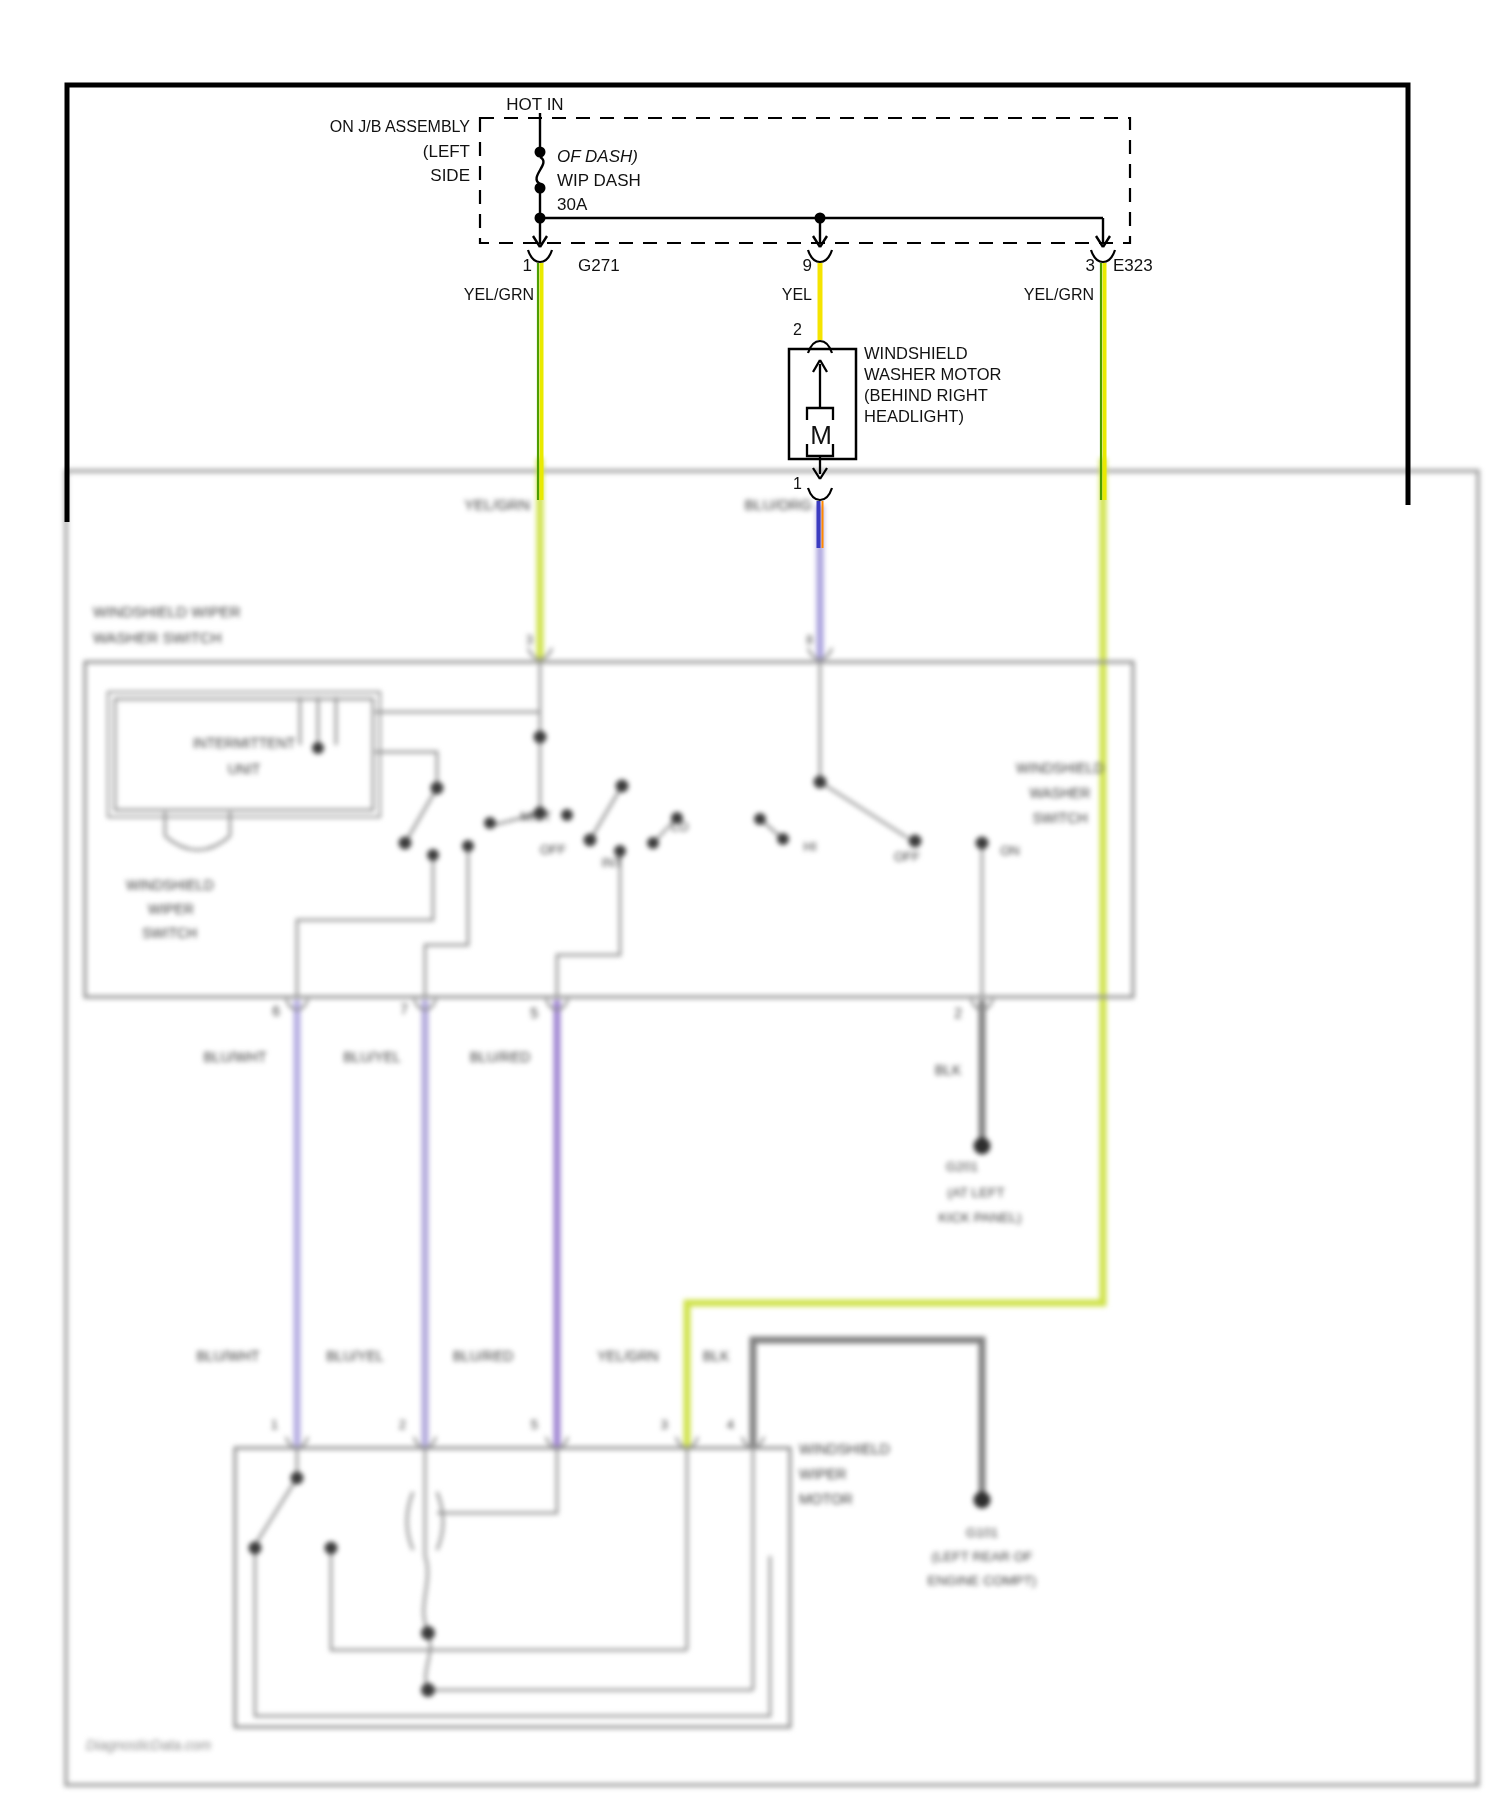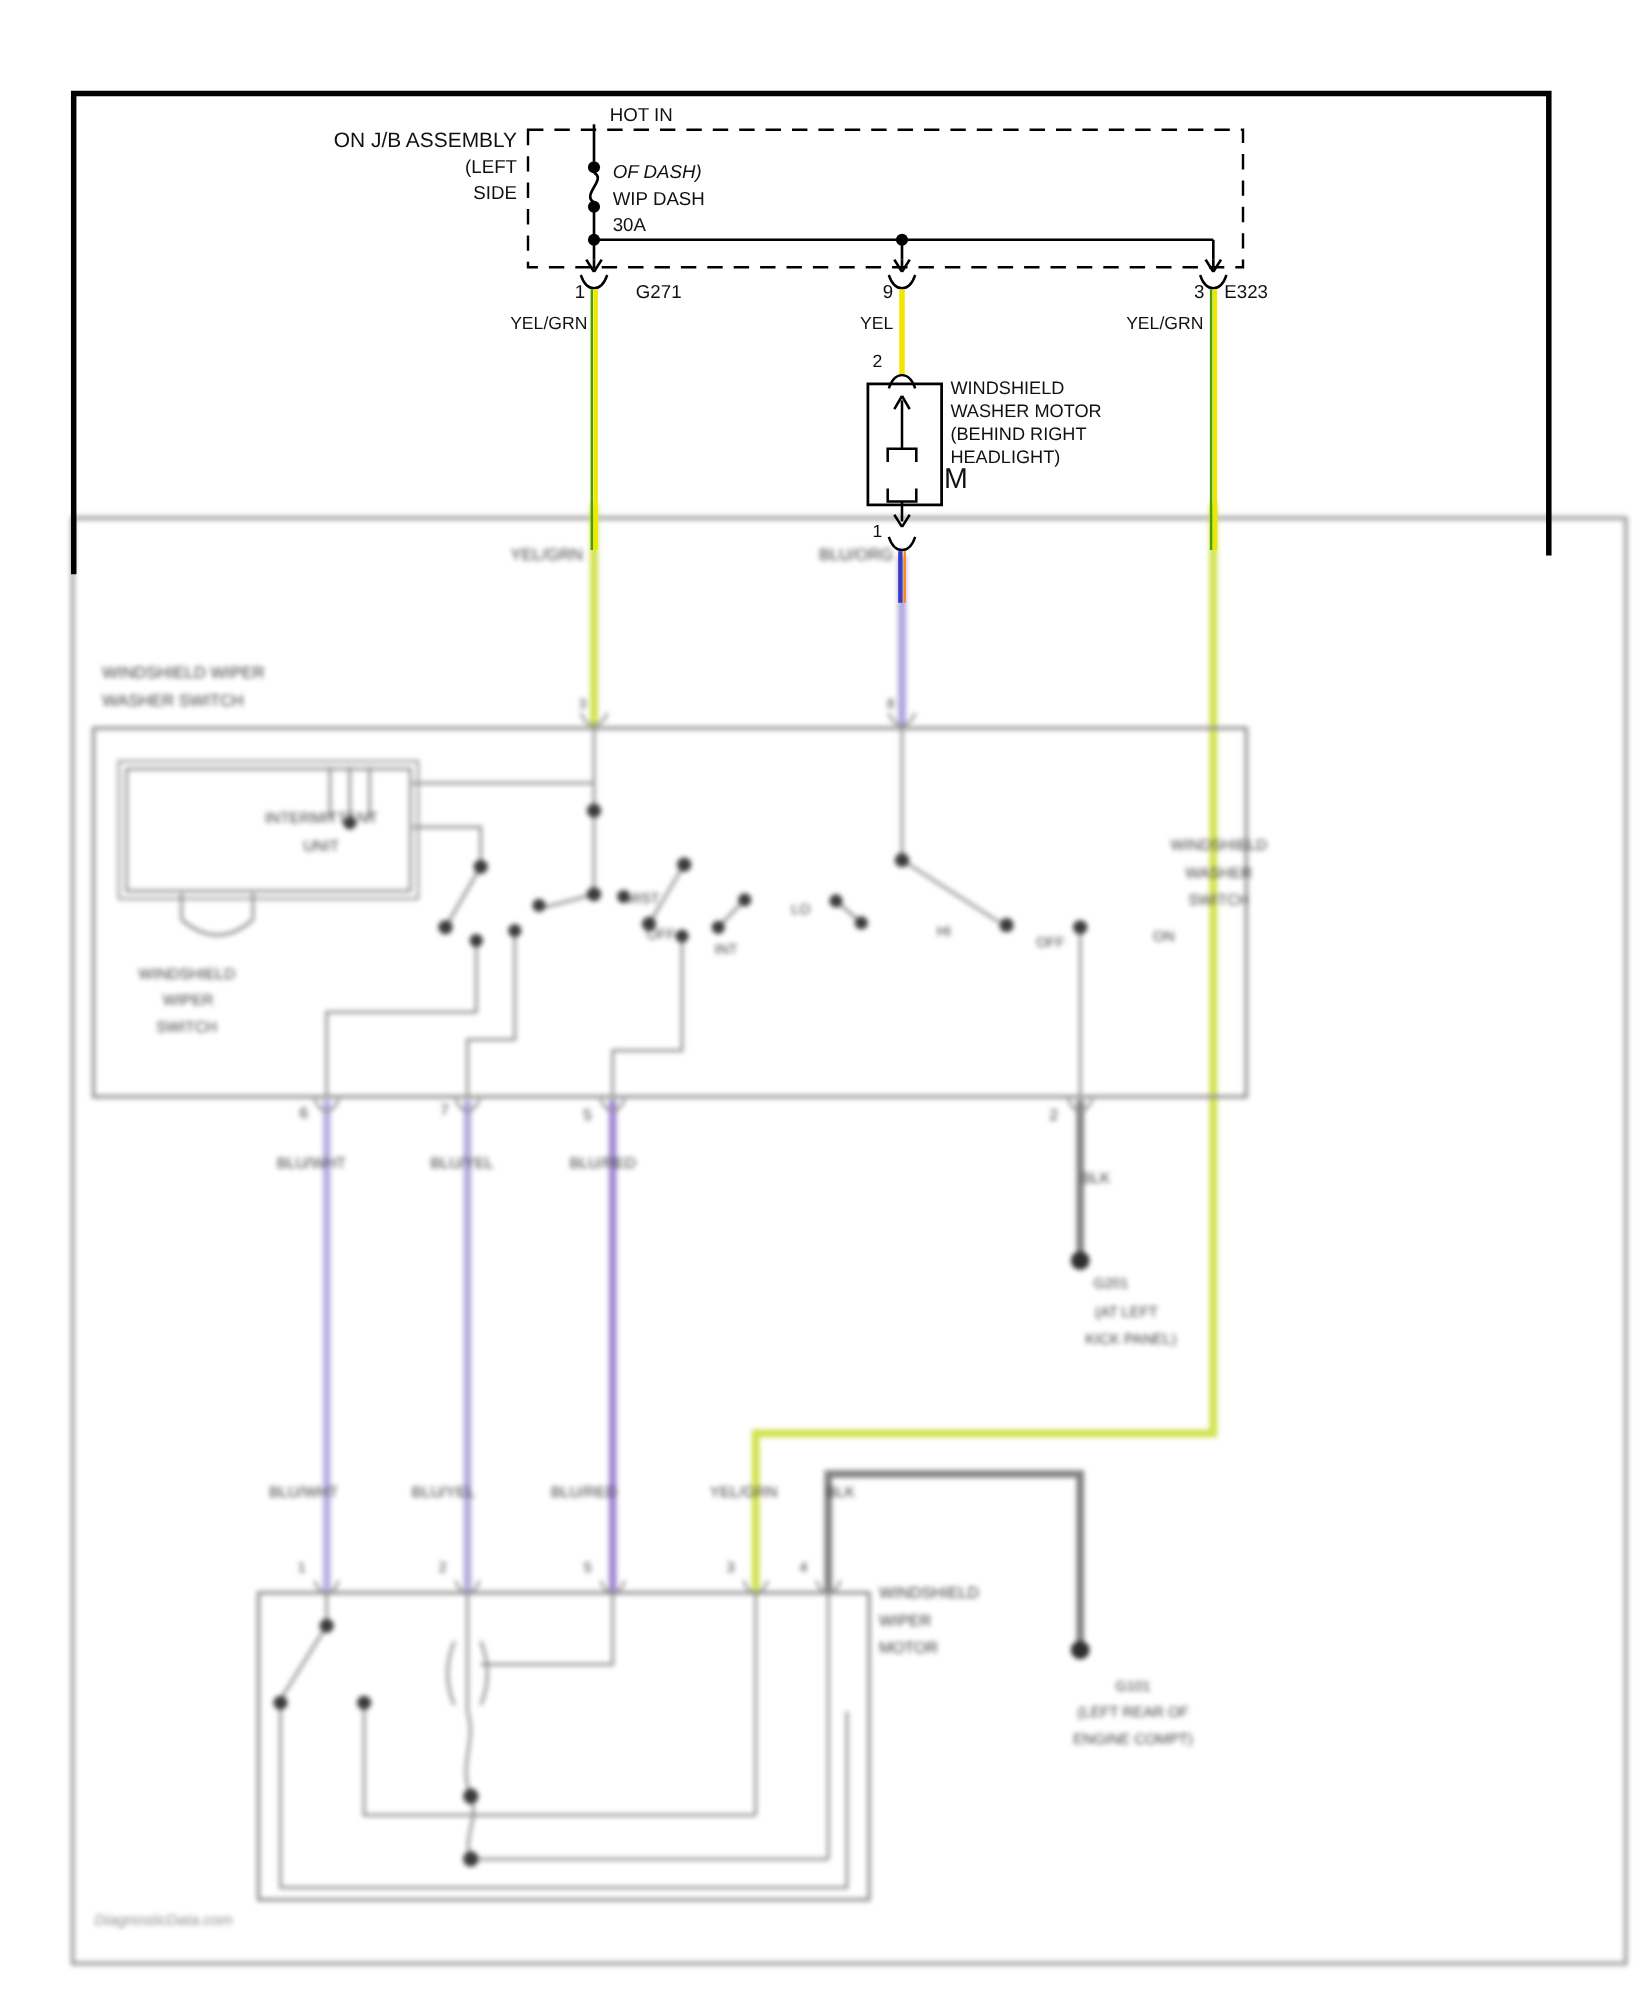--- a/index.html
+++ b/index.html
@@ -1,21 +1,21 @@
 <!DOCTYPE html>
 <html><head>
 <meta charset="utf-8">
 <style>
   html,body{margin:0;padding:0;background:#ffffff;}
   #stage{position:relative;width:1500px;height:1814px;background:#ffffff;overflow:hidden;
          font-family:"Liberation Sans",sans-serif;}
   .t{position:absolute;color:#111;white-space:nowrap;line-height:1.05;
      font-family:"Liberation Sans",sans-serif;}
   .tr{transform:translateX(-100%);}
-  .tc{transform:translateX(-50%);margin-left:48px;}
+  .tc{transform:translateX(-50%);}
   .bt{color:#3c3c3c;}
   .abs{position:absolute;left:0;top:0;}
   #blur-layer{position:absolute;left:0;top:0;width:1500px;height:1814px;
               filter:blur(2.4px);}
   #sharp-layer{position:absolute;left:0;top:0;width:1500px;height:1814px;}
   .wm{font-style:italic;color:#8a8a8a;}
 </style>
 </head>
 <body>
 
@@ -250,21 +250,21 @@
         <path d="M820,456 V474"></path>
         <path d="M813,468 L820,479 M827,468 L820,479"></path>
       </g>
       <path d="M808,488 Q812,500 820,500 Q828,500 832,488" fill="none" stroke="#000" stroke-width="2.2"></path>
 
       <line x1="818.5" y1="501" x2="818.5" y2="548" stroke="#3b3bc0" stroke-width="4"></line>
       <line x1="822.5" y1="501" x2="822.5" y2="548" stroke="#ff8800" stroke-width="2"></line>
     </svg>
 
     <span class="t tc" style="left:535px;top:96px;font-size:17px;">HOT IN</span>
-    <span class="t tr" style="left:470px;top:119px;font-size:19px;">ON J/B ASSEMBLY</span>
+    <span class="t tr" style="left:470px;top:119px;font-size:16px;">ON J/B ASSEMBLY</span>
     <span class="t tr" style="left:470px;top:143px;font-size:17px;">(LEFT</span>
     <span class="t tr" style="left:470px;top:167px;font-size:17px;text-align:center;">SIDE</span>
     <span class="t" style="left:557px;top:148px;font-size:17px;font-style:italic;">OF DASH)</span>
     <span class="t" style="left:557px;top:172px;font-size:17px;">WIP DASH</span>
     <span class="t" style="left:557px;top:196px;font-size:17px;">30A</span>
 
     <span class="t tr" style="left:532px;top:257px;font-size:17px;">1</span>
     <span class="t" style="left:550px;top:257px;font-size:17px;margin-left:28px;">G271</span>
     <span class="t tr" style="left:812px;top:257px;font-size:17px;">9</span>
     <span class="t tr" style="left:1095px;top:257px;font-size:17px;">3</span>

